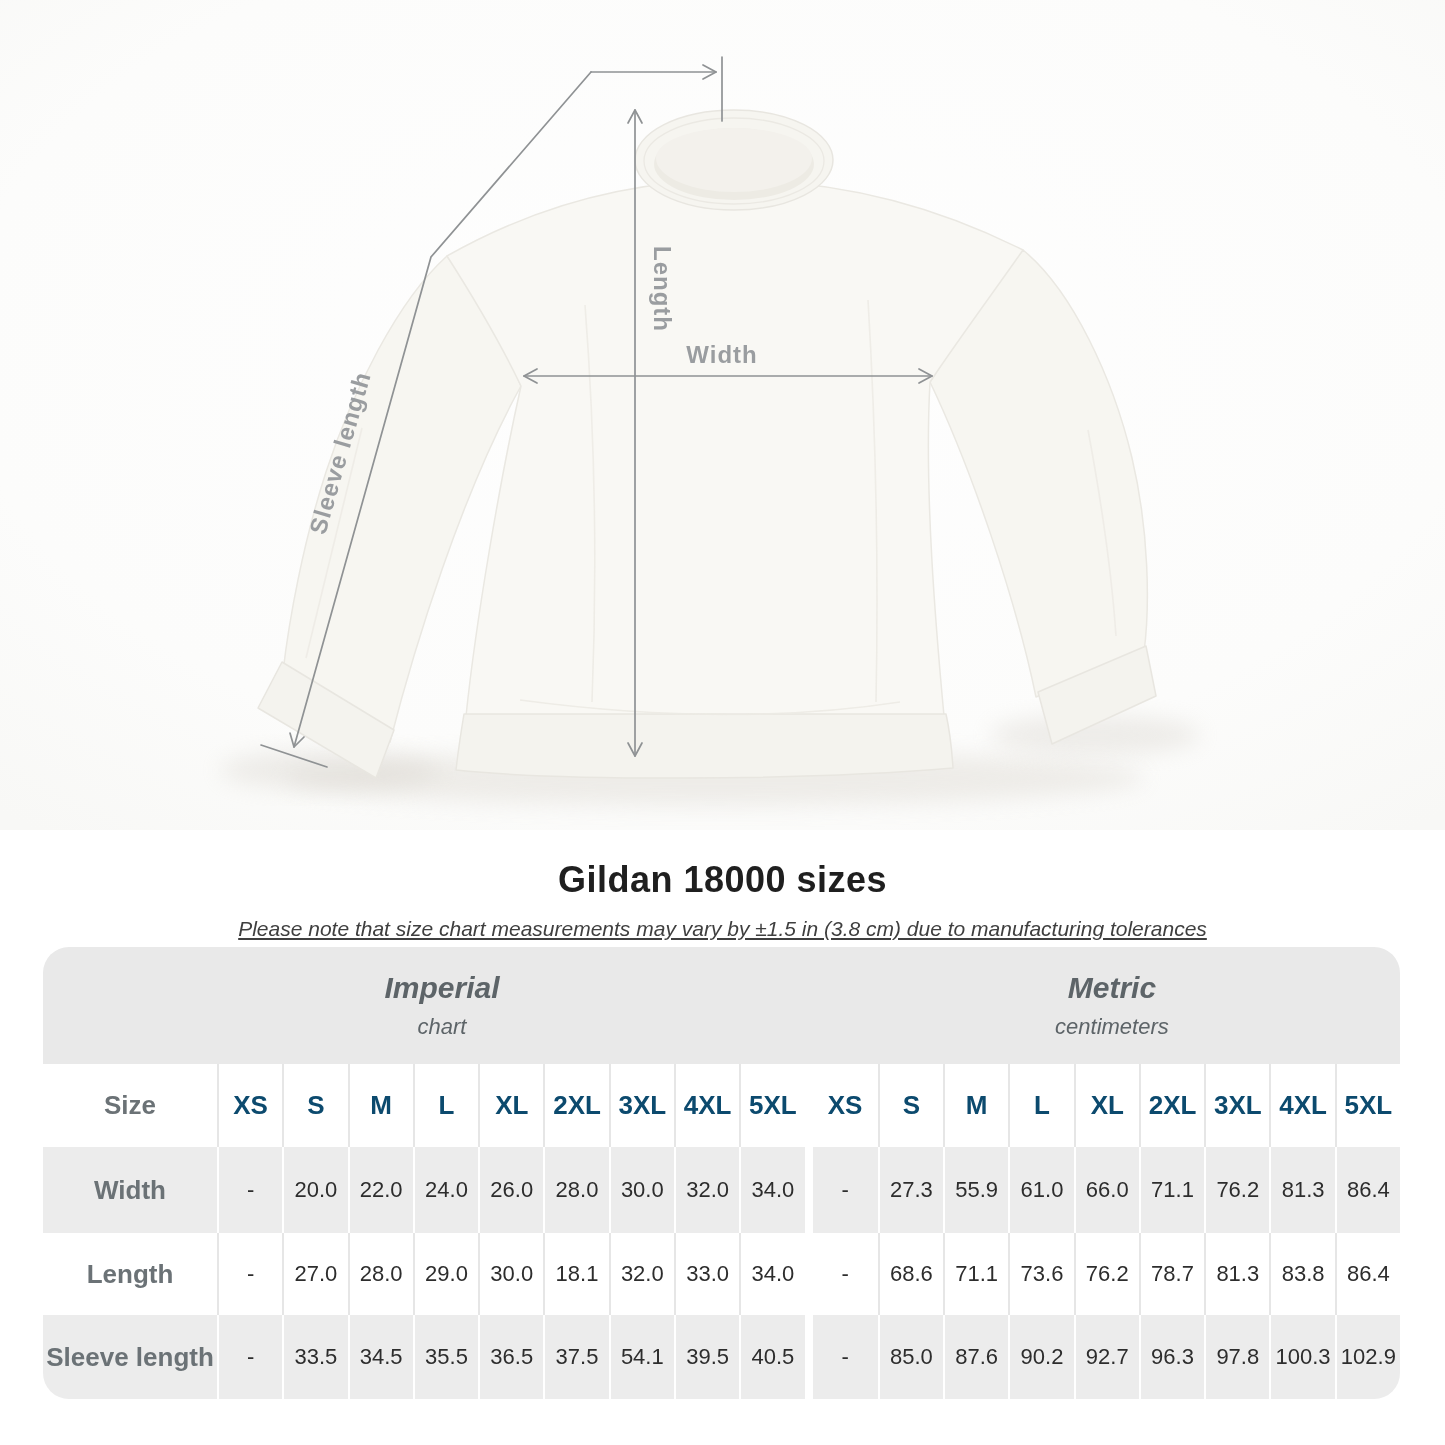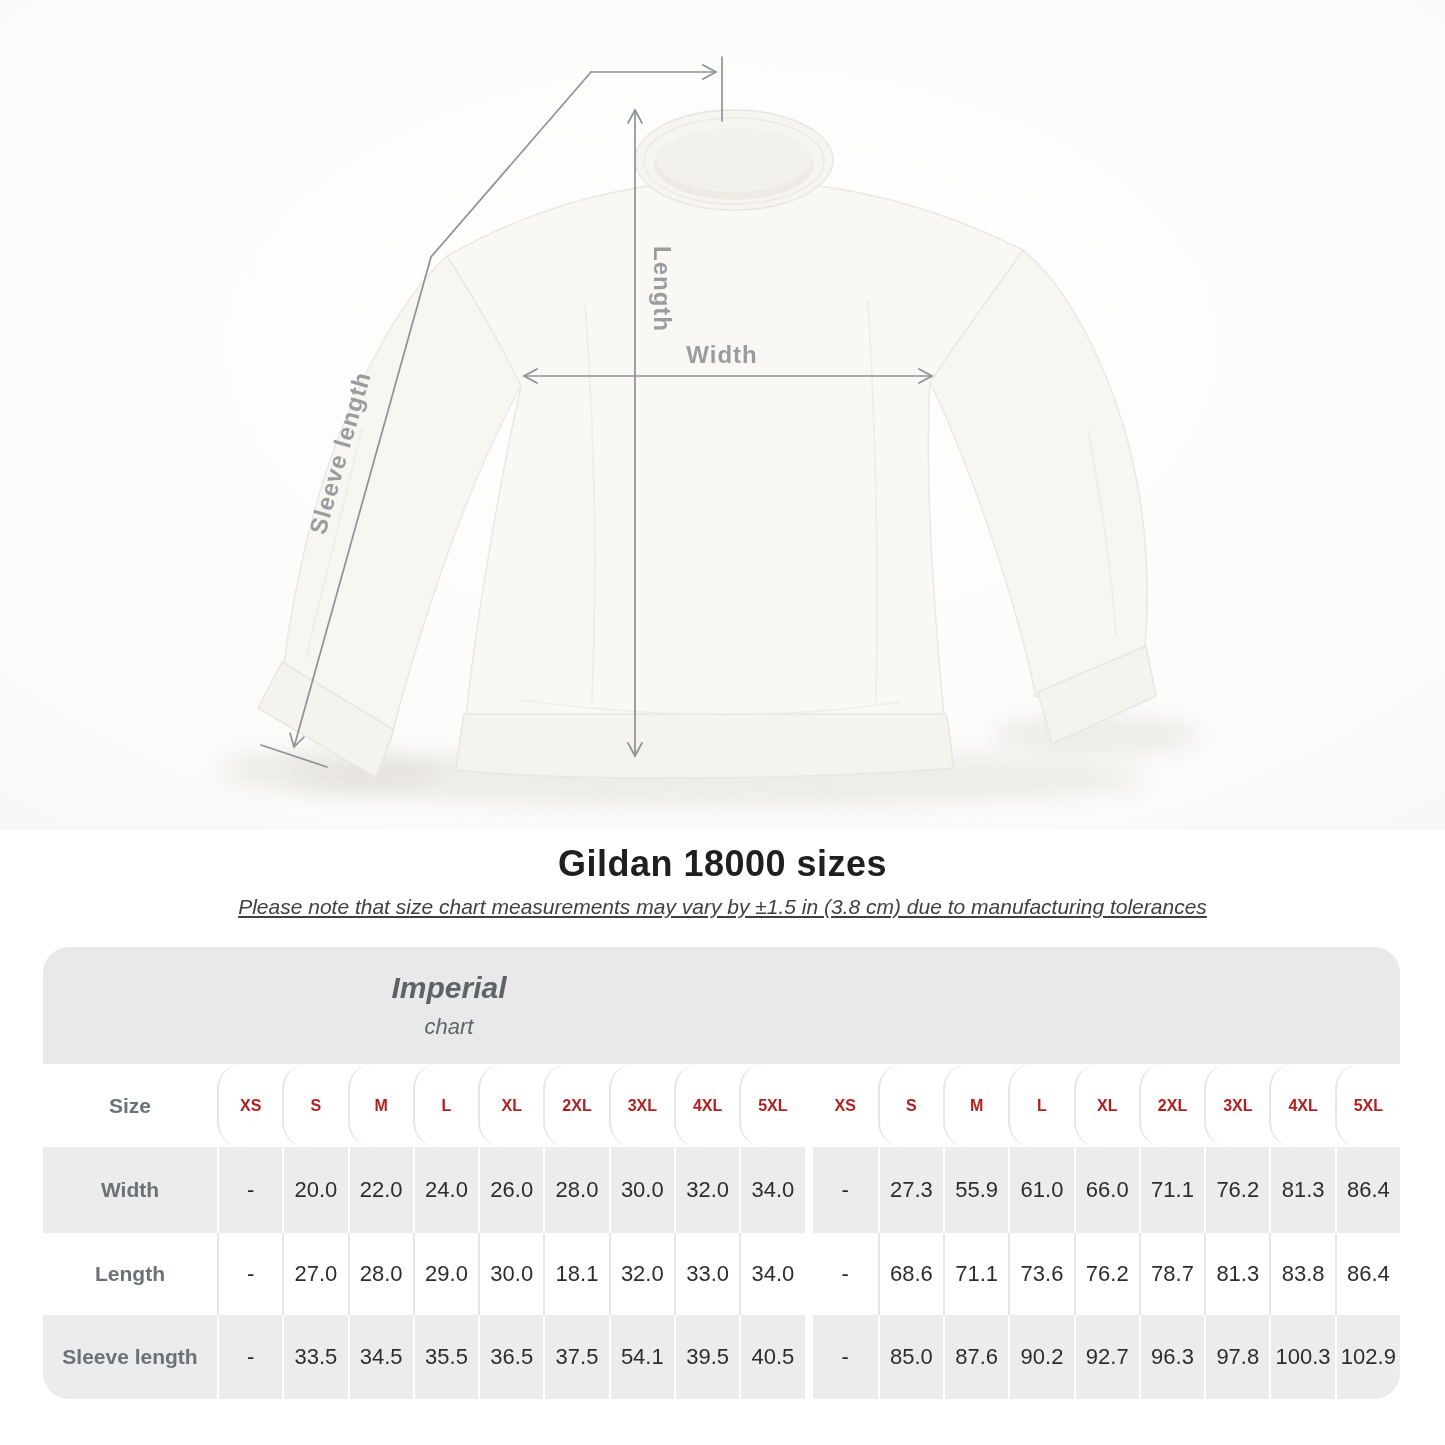--- a/index.html
+++ b/index.html
@@ -6,21 +6,21 @@
   body{
     width:1445px;height:1445px;position:relative;background:#ffffff;
     font-family:"Liberation Sans", sans-serif;overflow:hidden;
   }
   
   .photo{position:absolute;left:0;top:0;width:1445px;height:830px;}
   .photo svg{display:block;}
 
   
   .title-block{position:absolute;left:0;top:843px;width:1445px;text-align:center;}
-  .page-title{font-size:36px;font-weight:bold;color:#1f1f1f;letter-spacing:0.5px;margin:0;}
+  .page-title{font-size:36px;font-weight:bold;color:#1f1f1f;letter-spacing:0.5px;margin:16px;}
   .page-note{font-size:21px;font-style:italic;color:#3f3f3f;margin:10px 0 0 0;text-decoration:underline;}
 
   
   .size-table{
     position:absolute;left:43px;top:947px;width:1357px;height:452px;
     border-radius:26px;overflow:hidden;
   }
   .band{
     display:flex;height:117px;background:#e9e9e9;
   }
@@ -33,22 +33,22 @@
 
   .trow{
     display:grid;
     grid-template-columns:174px repeat(9,1fr) 8px repeat(9,1fr);
     width:1357px;
   }
   .trow .cell{
     display:flex;align-items:center;justify-content:center;
     font-size:22px;color:#2d2d2d;
   }
-  .trow .cell.lab{font-size:21px;font-weight:bold;color:#6b7276;}
-  .trow .cell.szhead{font-size:16px;font-weight:bold;color:#b91c1c;border-radius:25px;}
+  .trow .cell.lab{font-size:26px;font-weight:bold;color:#6b7276;}
+  .trow .cell.szhead{font-size:26px;font-weight:bold;color:#0c4a6e;}
   .trow .gapcell{background:#ffffff;}
   .row-white{background:#ffffff;}
   .row-white .cell.sep{border-left:2px solid #e6e6e6;}
   .row-gray{background:#ececec;}
   .row-gray .cell.sep{border-left:2px solid #ffffff;}
   .r-head{height:83px;}
   .r-width{height:86px;}
   .r-length{height:82px;}
   .r-sleeve{height:84px;}
 </style>
@@ -142,20 +142,24 @@
 </div>
 
 <div class="size-table">
 
   <div class="band">
     <div class="band-half imperial">
       <div class="band-title">Imperial</div>
       <div class="band-sub">chart</div>
     </div>
     <div class="band-gap"></div>
+    <div class="band-half metric">
+      <div class="band-title">Metric</div>
+      <div class="band-sub">centimeters</div>
+    </div>
   </div>
 
   <div class="trow row-white r-head">
     <div class="cell lab">Size</div>
     <div class="cell szhead sep">XS</div>
     <div class="cell szhead sep">S</div>
     <div class="cell szhead sep">M</div>
     <div class="cell szhead sep">L</div>
     <div class="cell szhead sep">XL</div>
     <div class="cell szhead sep">2XL</div>

